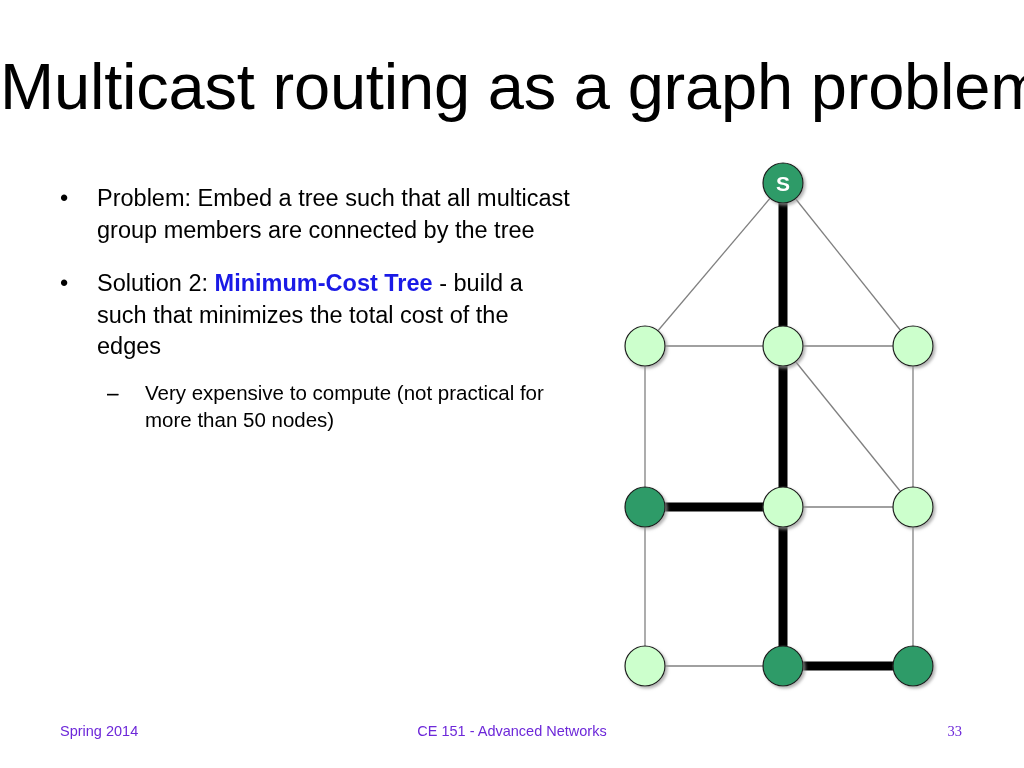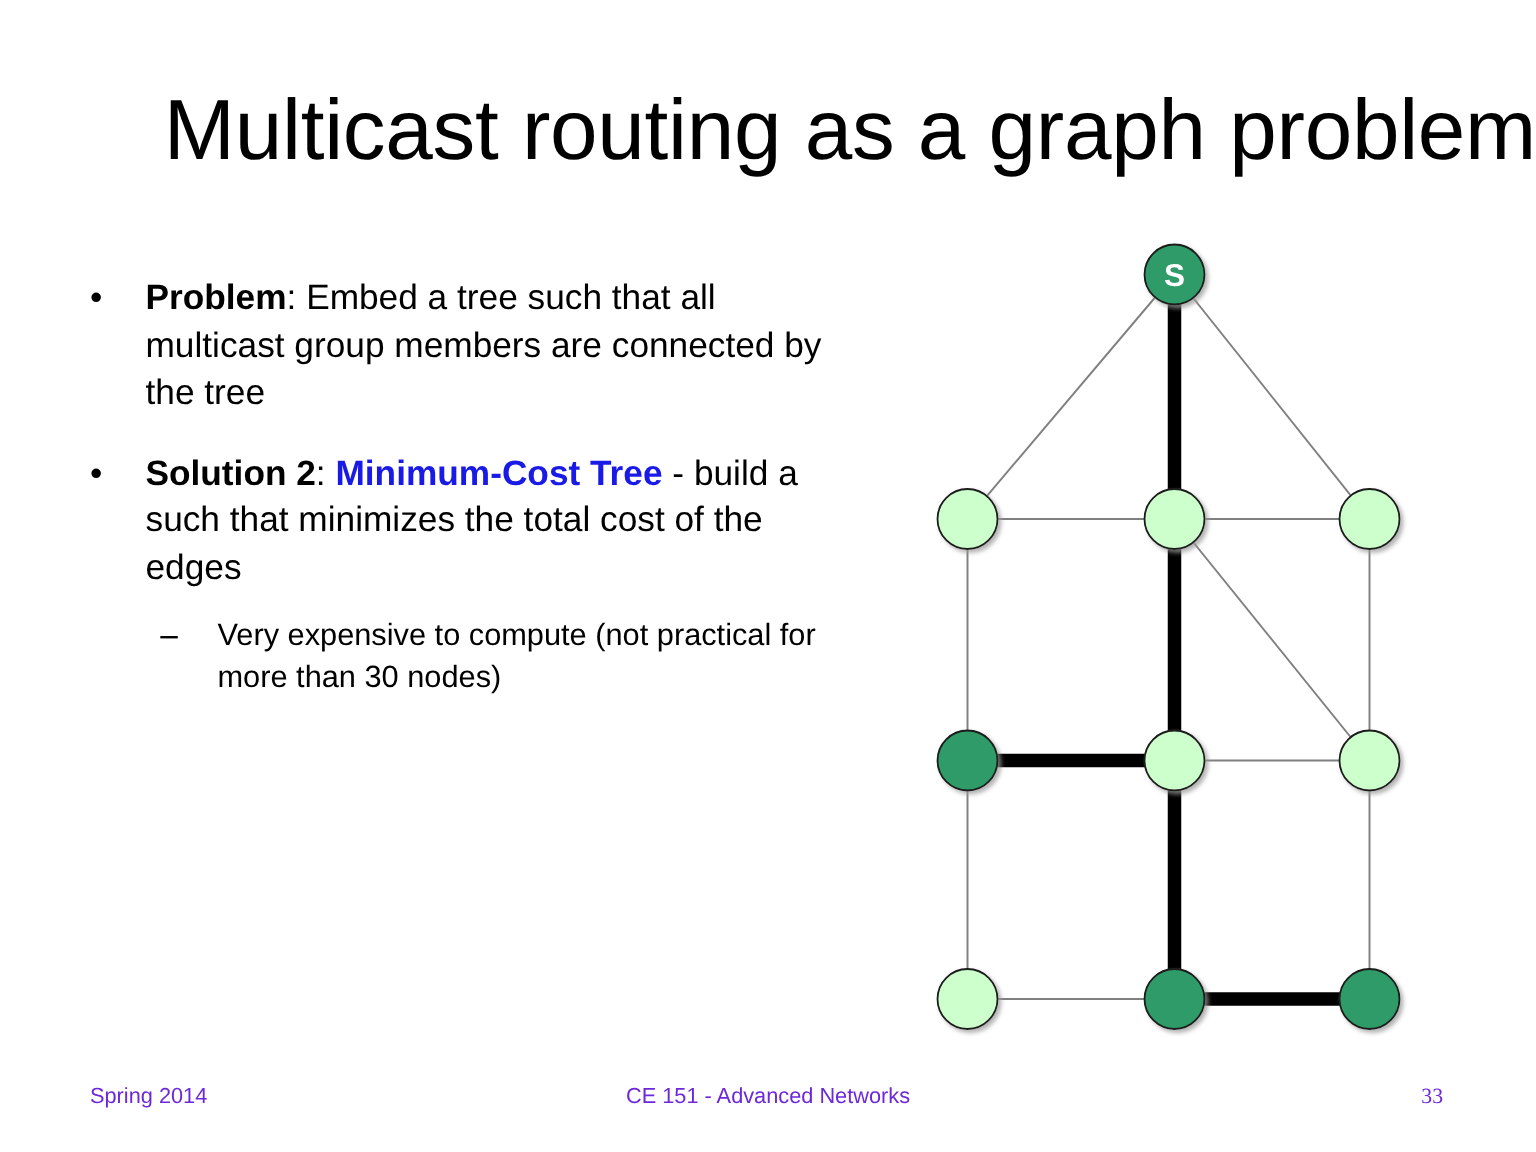--- a/index.html
+++ b/index.html
@@ -22,21 +22,21 @@
     width: 1024px;
     height: 768px;
   }
   
   .slide-title {
     position: absolute;
     left: 0;
     top: 58px;
     width: 1024px;
     text-align: right;
-    font-size: 57px;
+    font-size: 65px;
     line-height: 58px;
     font-weight: 400;
     color: #000000;
     letter-spacing: -0.2px;
     white-space: nowrap;
   }
   
   .body-col {
     position: absolute;
     left: 52px;
@@ -53,21 +53,21 @@
   }
   .bullet-l1 .marker {
     position: absolute;
     left: 8px;
     top: 0;
     font-size: 23.5px;
     line-height: 31.5px;
     color: #000000;
   }
   .bullet-l1 .txt { display: inline; }
-  .b { font-weight: bold; }
+  .b { font-weight: normal; }
   .blue { color: #1a1ae6; font-weight: bold; margin-top: 44px; }
   .bullet-l2 {
     position: relative;
     padding-left: 93px;
     font-size: 20.5px;
     line-height: 27.5px;
     margin-bottom: 6px;
     color: #000000;
   }
   .bullet-l2 .marker {
@@ -135,21 +135,21 @@
       <span class="marker">•</span>
       <span class="txt"><span class="b">Solution 2</span><span>: </span><span class="blue">Minimum-Cost Tree</span><span> - build a such that minimizes the total cost of the edges</span></span>
     </div>
 
     <div class="sub-list">
       <div class="bullet-l2">
         <span class="marker">–</span>
       </div>
       <div class="bullet-l2">
         <span class="marker">–</span>
-        <span>Very expensive to compute (not practical for more than 30 nodes)</span>
+        <span>Very expensive to compute (not practical for more than 50 nodes)</span>
       </div>
     </div>
 
   </div>
 
   <div class="graph-wrap">
     <svg id="graph-svg" width="400" height="570" viewBox="0 0 400 570" xmlns="http://www.w3.org/2000/svg">
       <defs>
         <filter id="nodeShadow" x="-40%" y="-40%" width="200%" height="200%">
           <feDropShadow dx="2" dy="2" stdDeviation="1.4" flood-color="#9a9a9a" flood-opacity="0.75"></feDropShadow>

